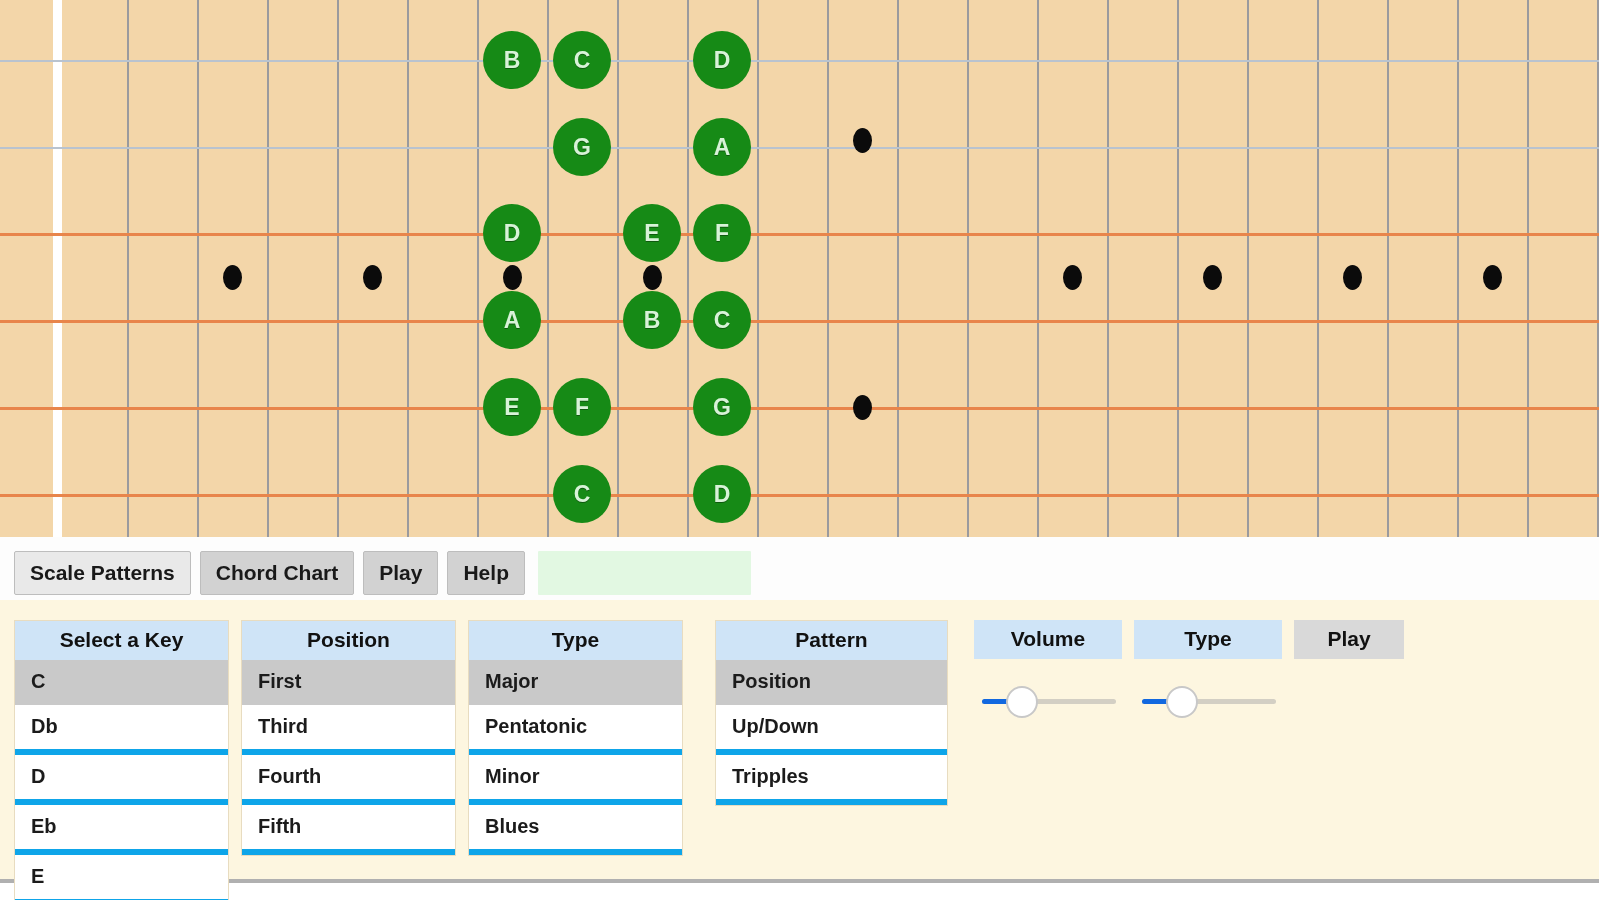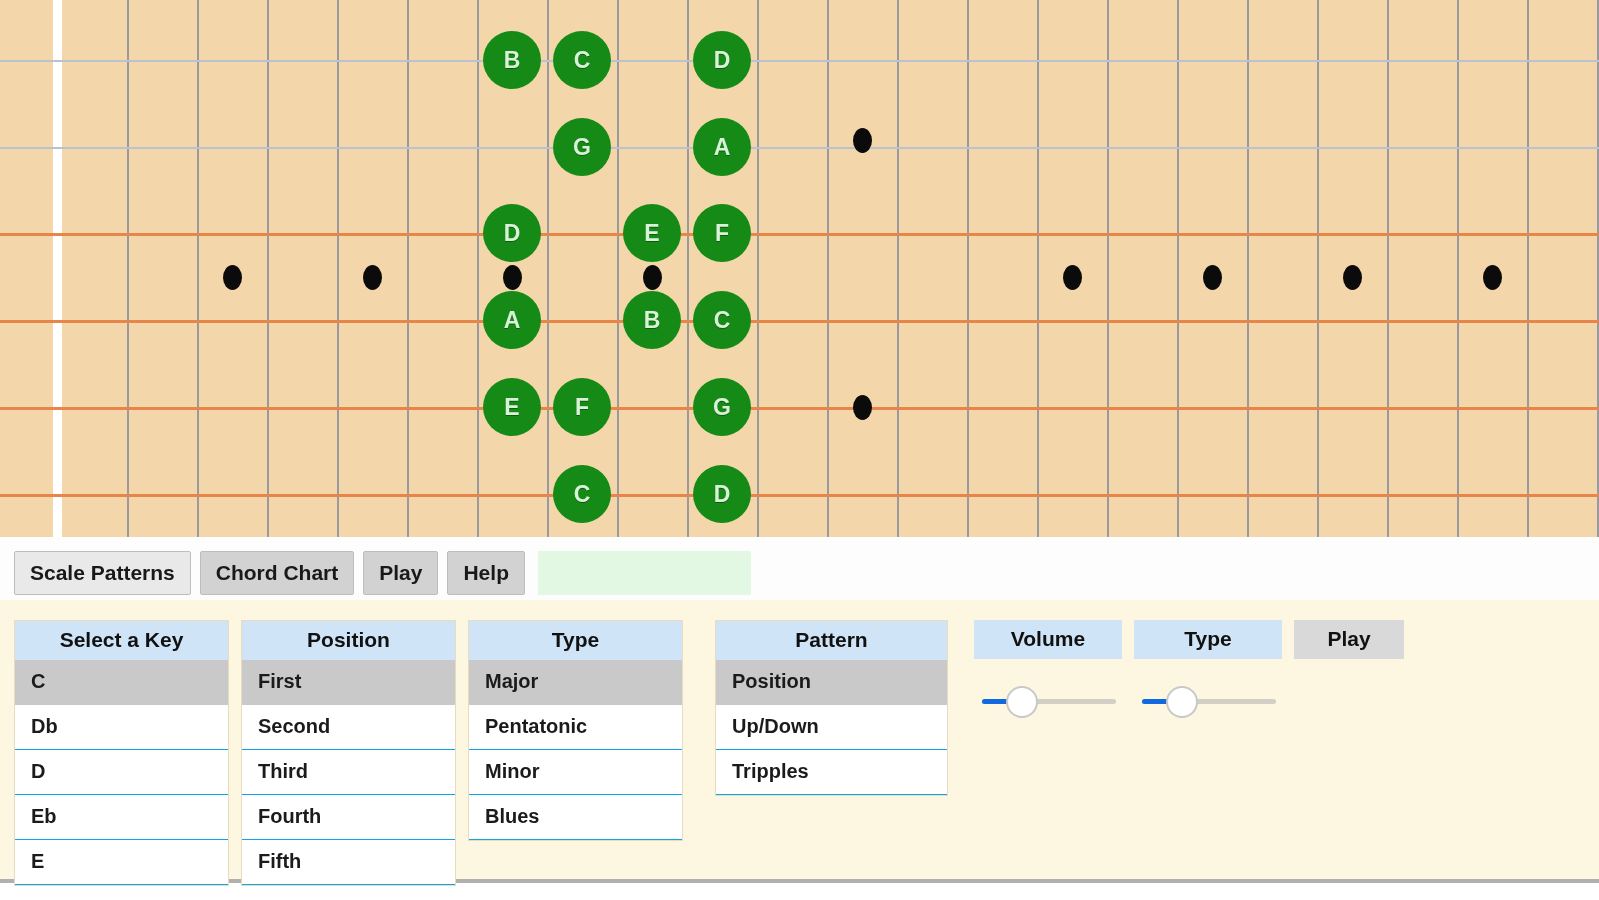--- a/index.html
+++ b/index.html
@@ -55,21 +55,21 @@
   }
   .listcol{ width:215px; }
   .listcol.wide{ width:233px;margin-left:20px; }
   .list-head{
     background:#cfe4f7; text-align:center; font-size:21px; font-weight:bold;
     color:#111; padding:7px 0 8px 0; border:1px solid #e8dcc0; border-bottom:none;
   }
   .list-body{ background:#ffffff; border:1px solid #e8dcc0; border-top:none; }
   .list-item{
     font-size:20px; font-weight:bold; color:#1b1b1b;
-    padding:10px 0 11px 16px; border-bottom:1px solid #0ea5e9; cursor:pointer;
+    padding:10px 0 11px 16px; border-bottom:6px solid #0ea5e9; cursor:pointer;
     white-space:nowrap; overflow:hidden;
   }
   .list-item.sel{ background:#c9c9c9; border-bottom:1px solid #c9c9c9; }
 
   .ctrlcol{ width:148px; }
   .ctrl-head{
     background:#cfe4f7; text-align:center; font-size:21px; font-weight:bold;
     color:#111; padding:7px 0 8px 0;
   }
   .ctrl-head.btn{ background:#d9d9d9; cursor:pointer; }
@@ -172,21 +172,20 @@
           <div class="list-item">D</div>
           <div class="list-item">Eb</div>
           <div class="list-item">E</div>
         </div>
     </div>
 
     <div class="listcol">
       <div class="list-head">Position</div>
       <div class="list-body" id="pos-body">
           <div class="list-item sel">First</div>
-          <div class="list-item">Second</div>
           <div class="list-item">Third</div>
           <div class="list-item">Fourth</div>
           <div class="list-item">Fifth</div>
         </div>
     </div>
 
     <div class="listcol">
       <div class="list-head">Type</div>
       <div class="list-body" id="type-body">
           <div class="list-item sel">Major</div>

